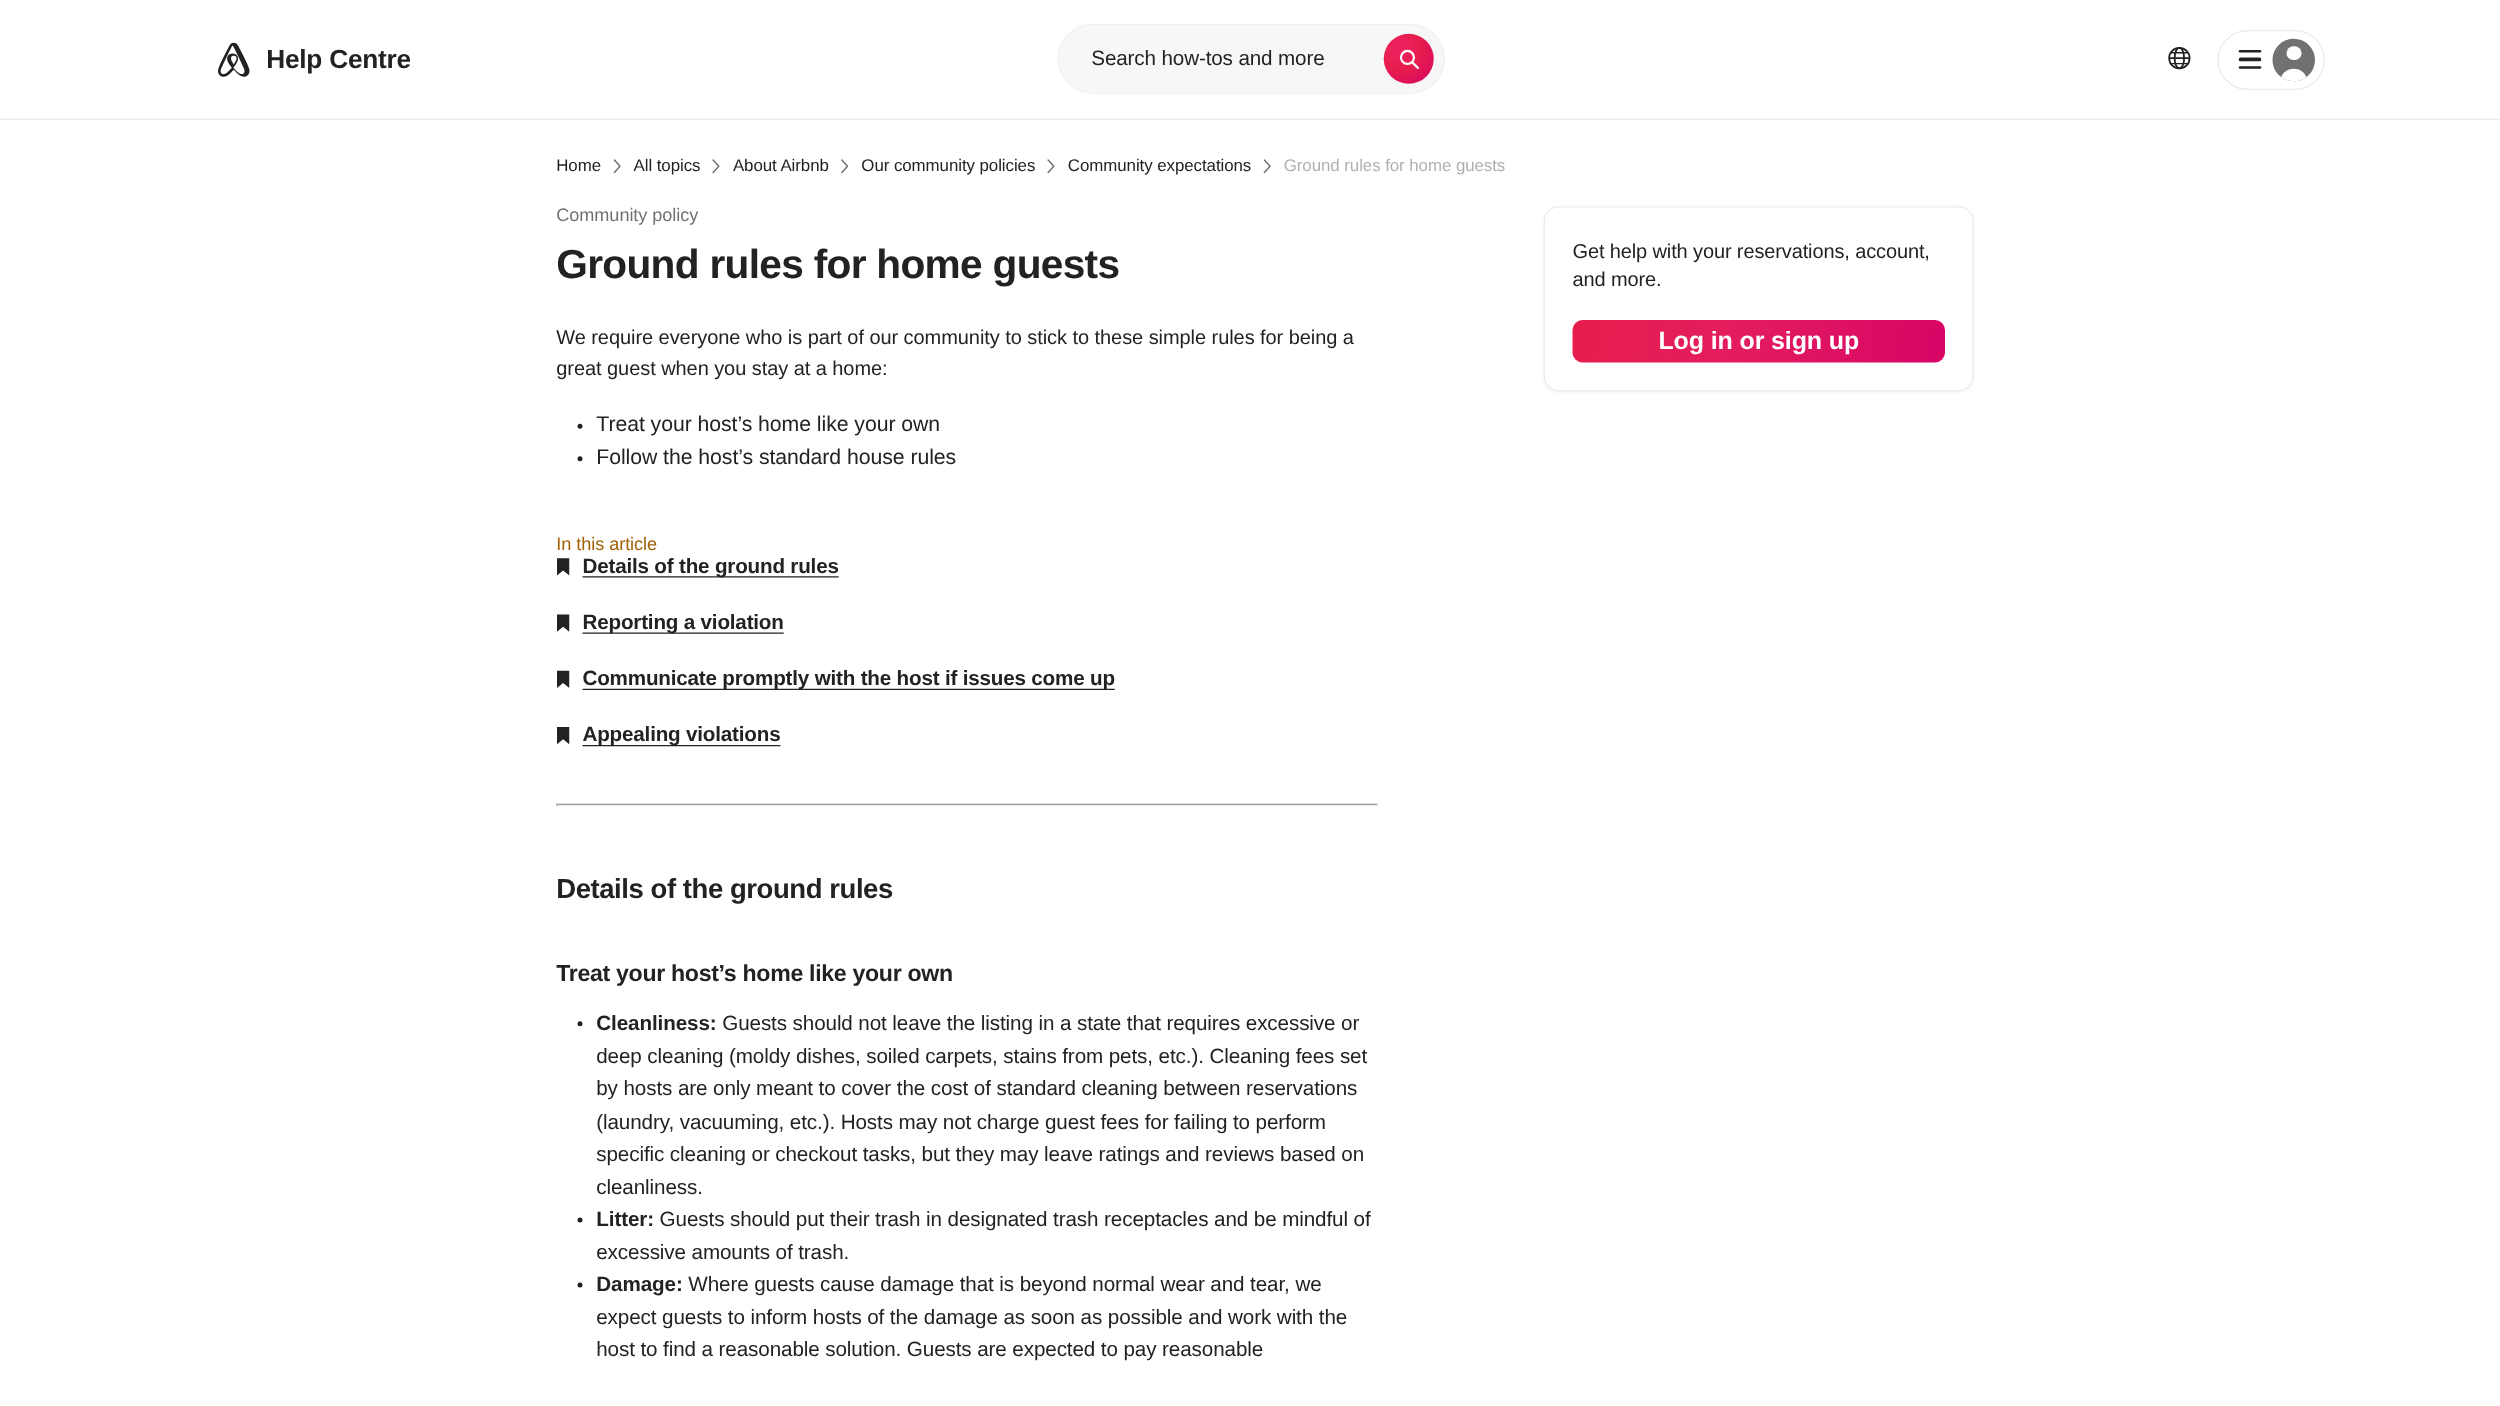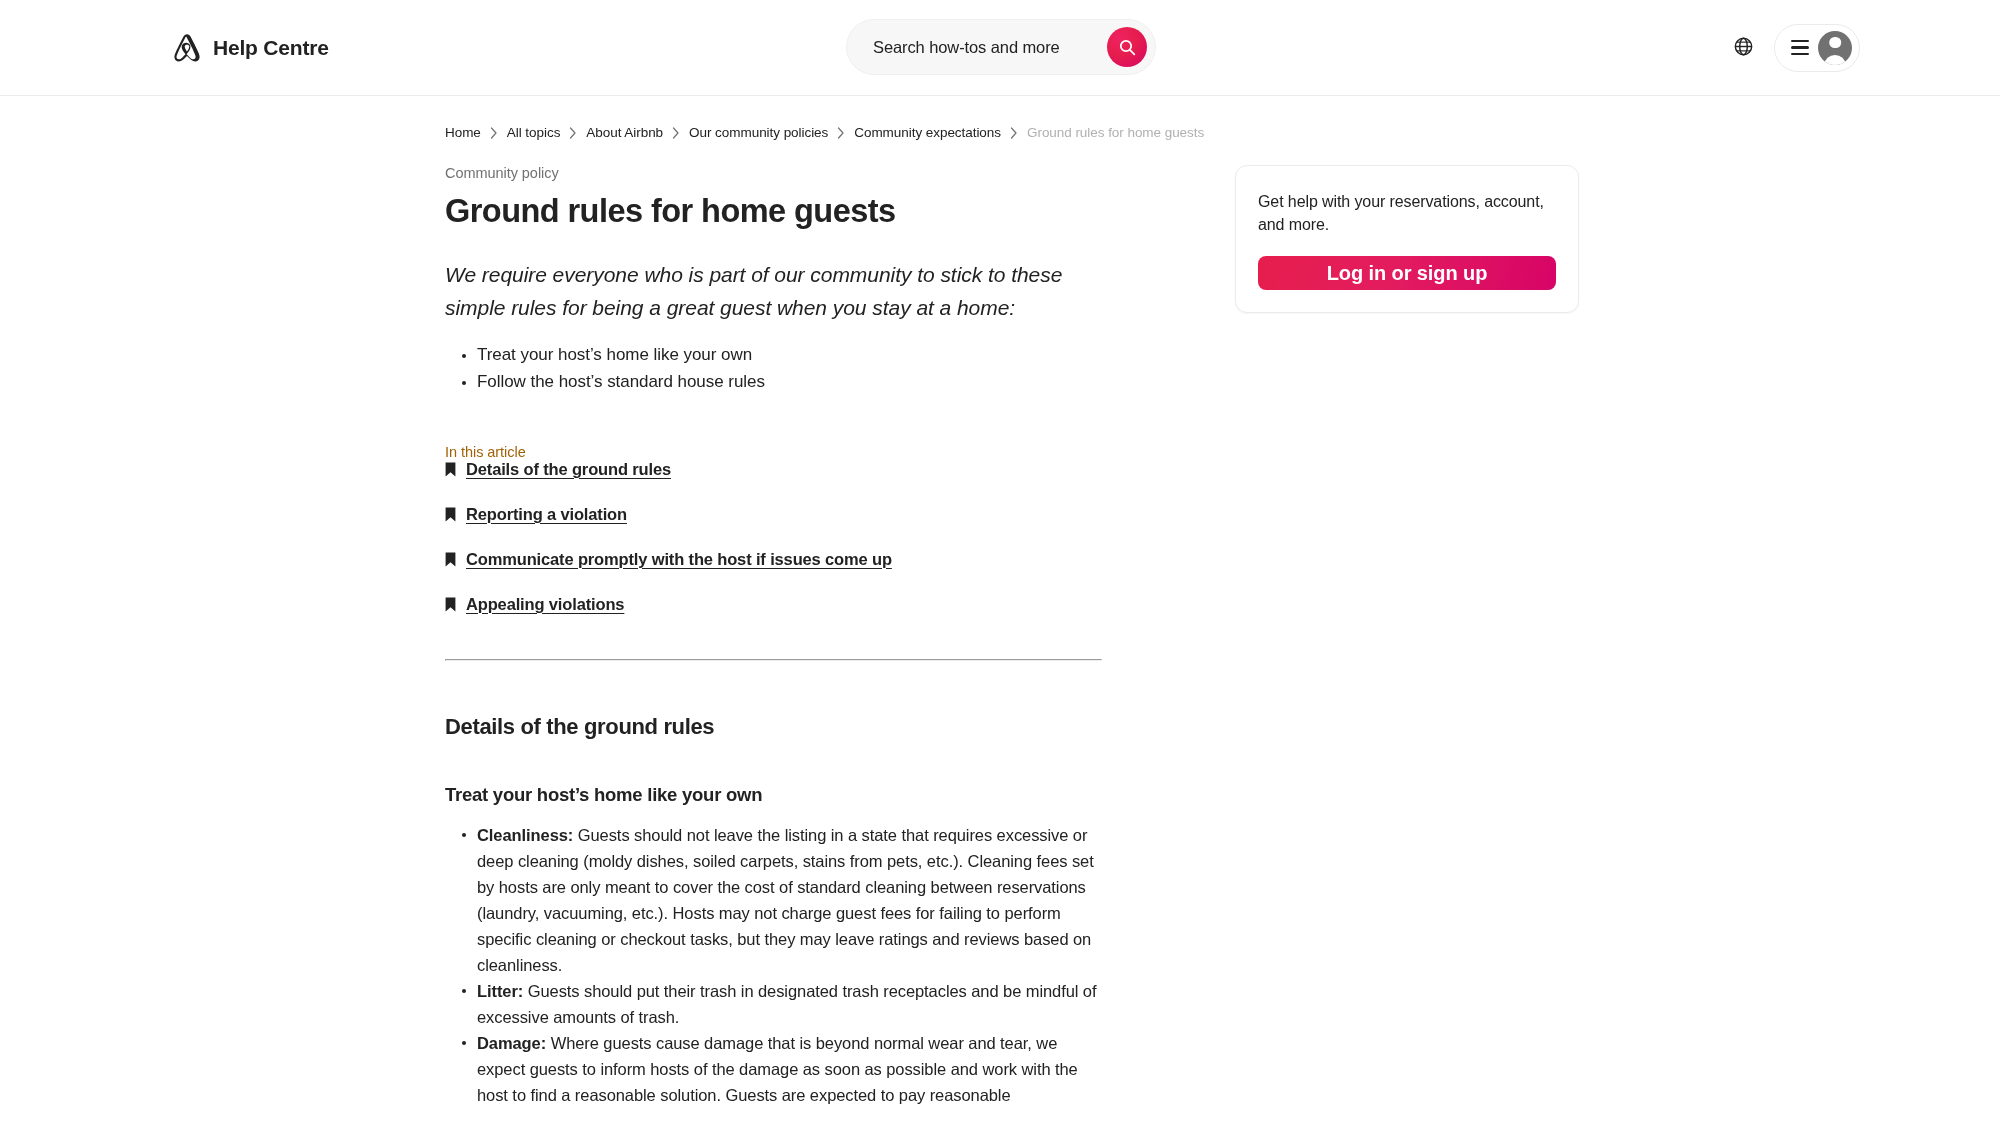--- a/index.html
+++ b/index.html
@@ -192,26 +192,25 @@
   }
   h1.page-title {
     font-size: 32.5px;
     font-weight: 700;
     letter-spacing: -0.55px;
     line-height: 1.2;
     color: #222222;
     margin-bottom: 28px;
   }
   p.intro {
-    font-size: 21px;
+    font-size: 16px;
     line-height: 1.55;
     color: #222222;
     letter-spacing: -0.05px;
     margin-bottom: 18px;
-    font-style: italic;
   }
   ul.intro-list {
     list-style: none;
     padding-left: 0;
     margin-bottom: 0;
   }
   ul.intro-list li {
     position: relative;
     padding-left: 32px;
     font-size: 17px;

